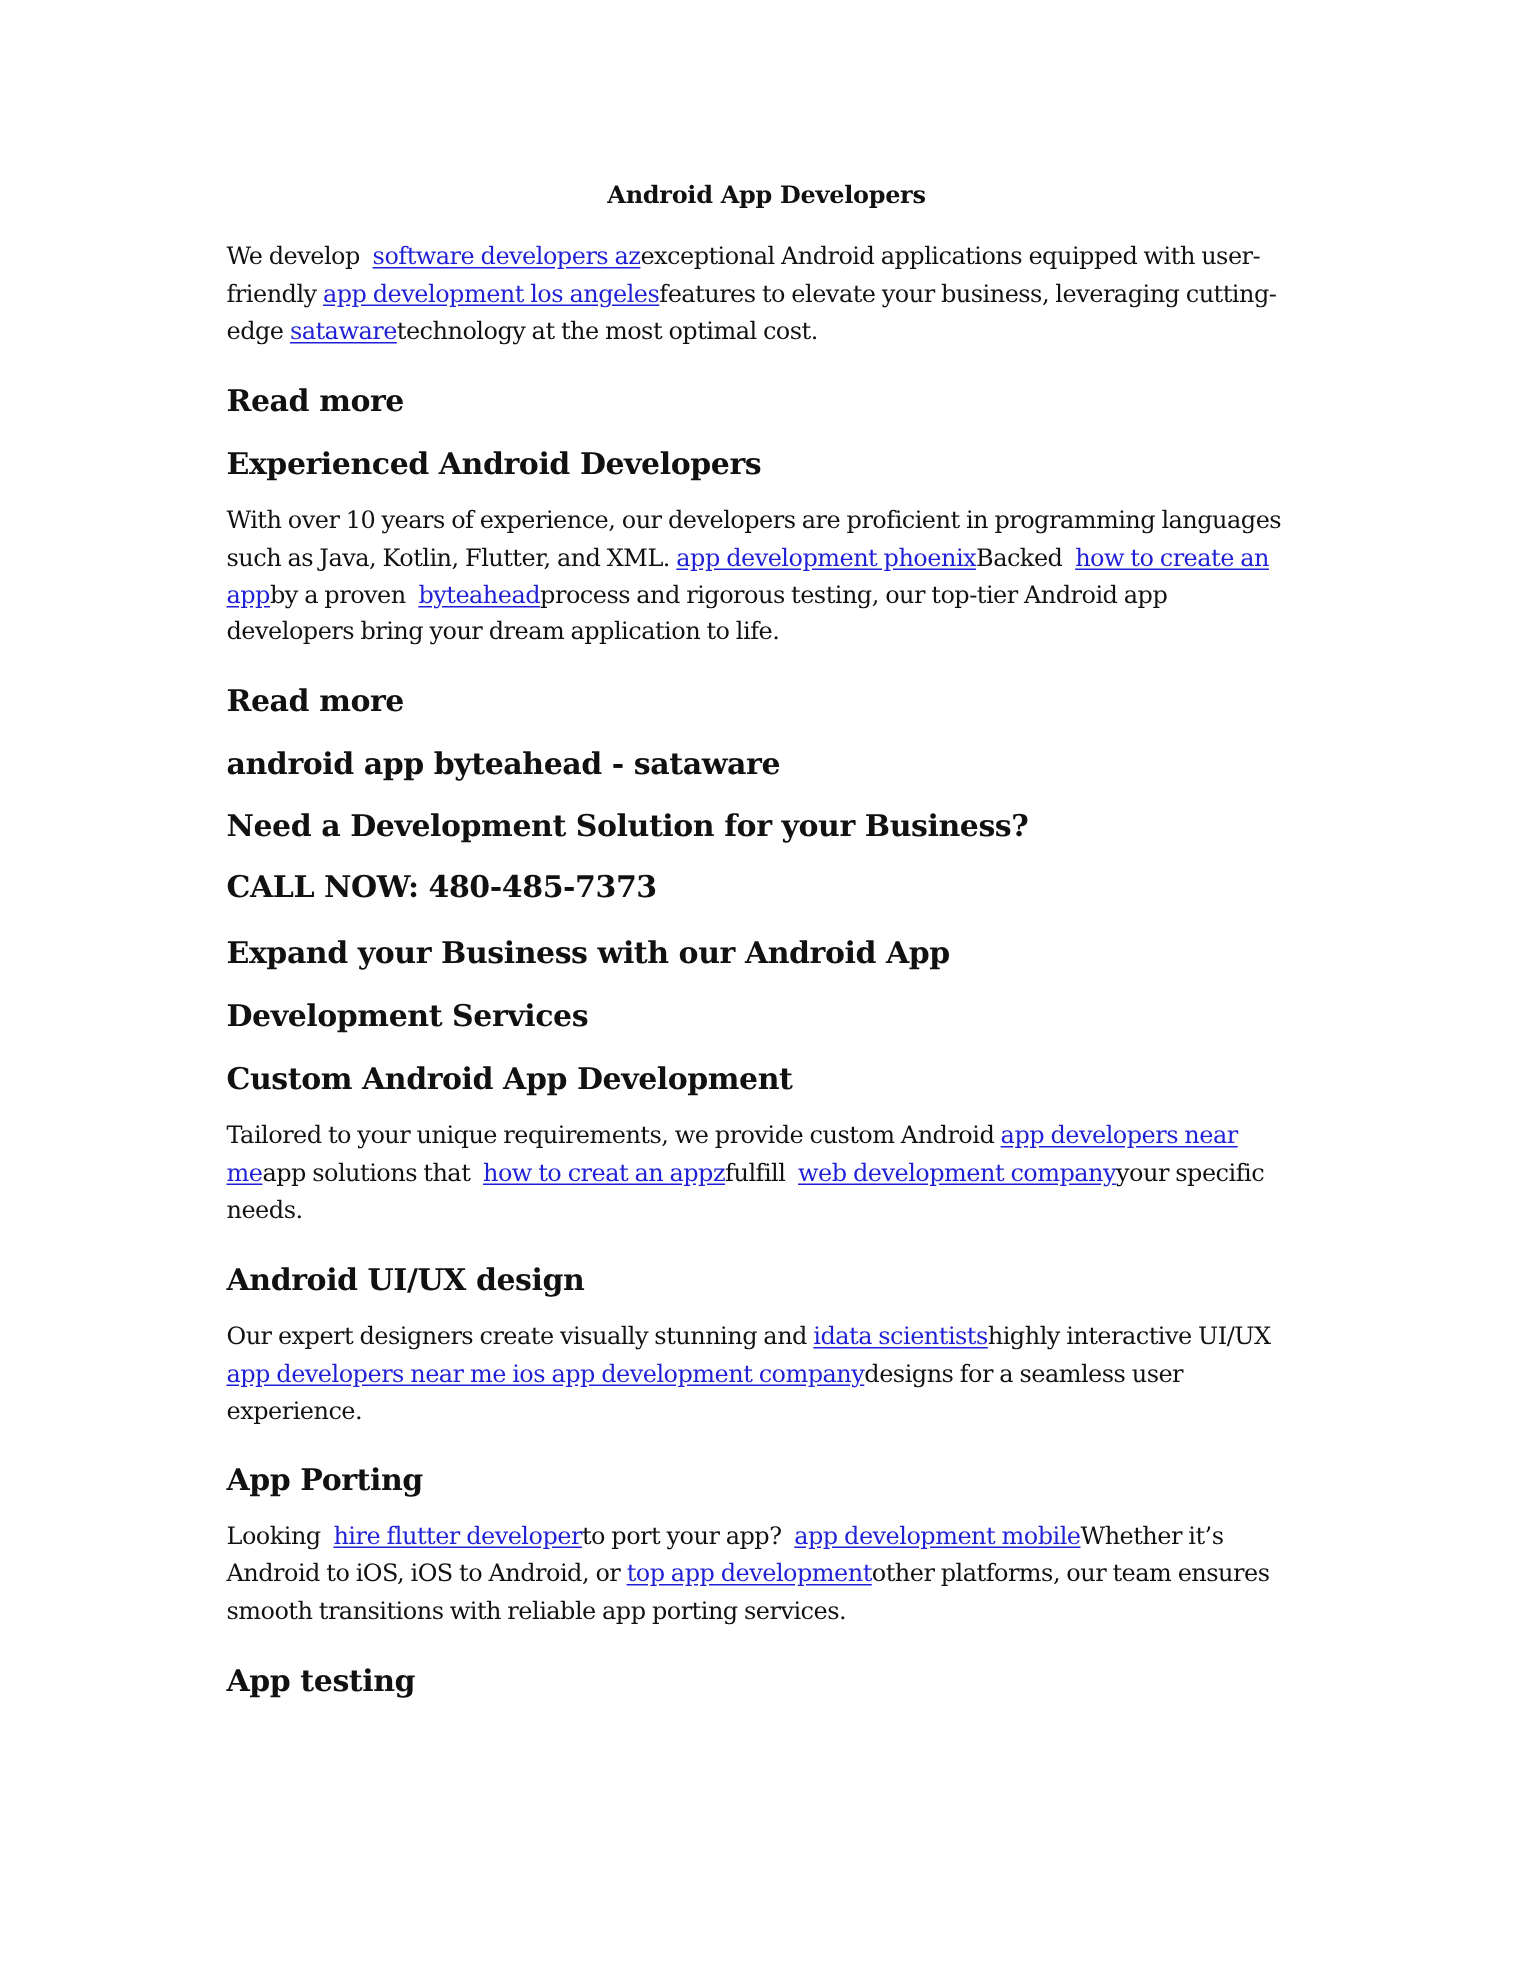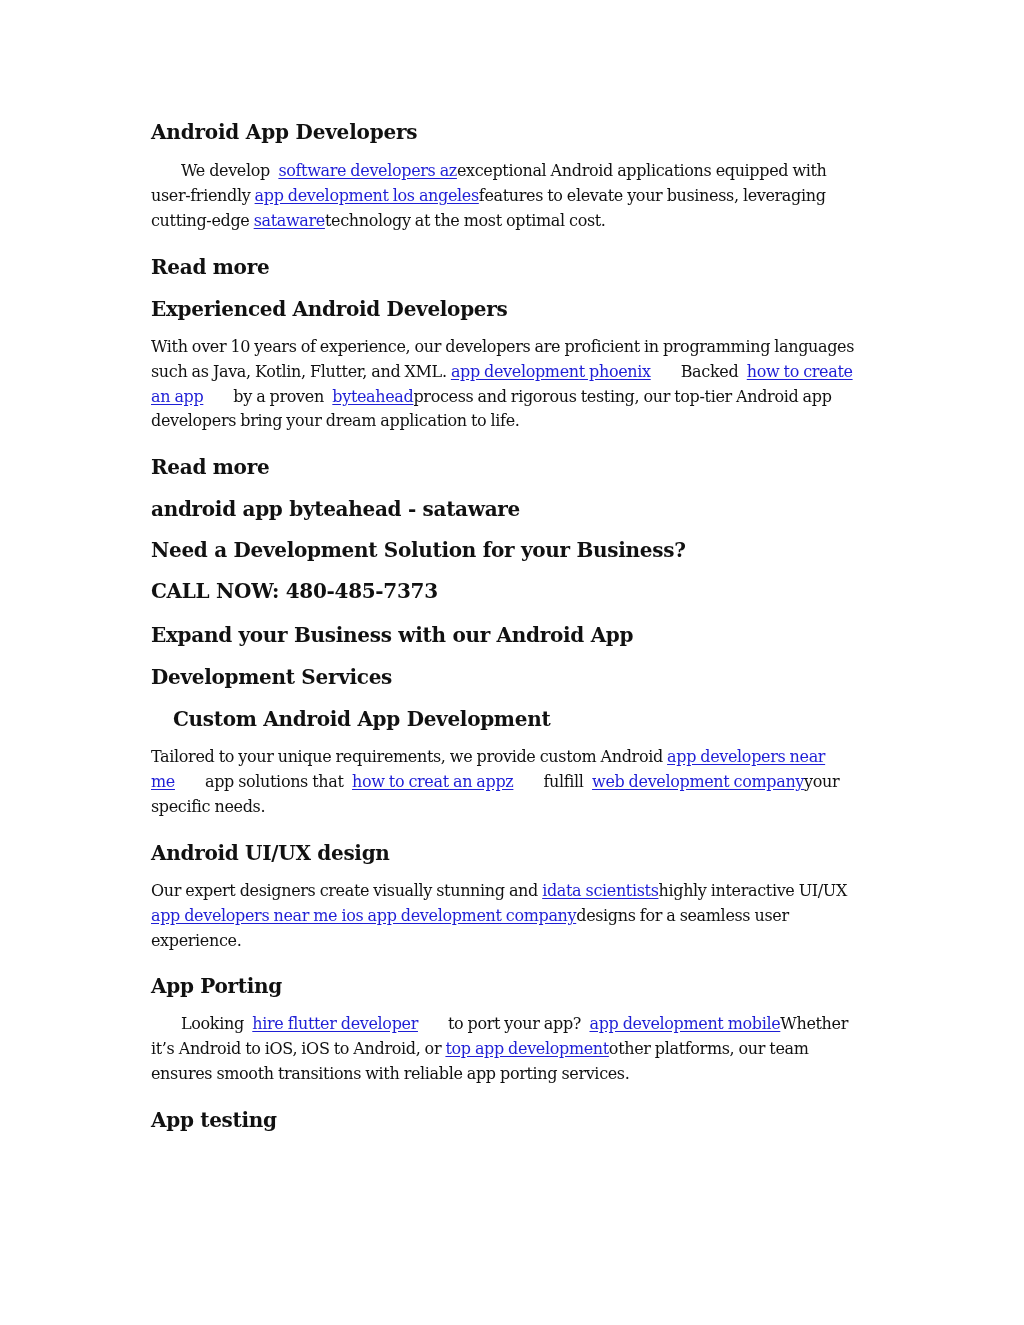--- a/index.html
+++ b/index.html
@@ -19,23 +19,23 @@
       position: absolute;
       left: 151px;
       top: 0;
       width: 710px;
     }
     .title {
       position: absolute;
       top: 120px;
       left: 0;
       width: 720px;
-      text-align: left;
+      text-align: center;
       font-weight: bold;
-      font-size: 20px;
+      font-size: 16px;
       letter-spacing: -0.2px;
     }
     .block {
       position: absolute;
       left: 0;
       width: 712px;
       font-size: 16px;
       line-height: 24.8px;
       letter-spacing: -0.35px;
       word-spacing: -0.5px;
@@ -45,21 +45,21 @@
       left: 0;
       font-weight: bold;
       font-size: 20px;
       letter-spacing: -0.3px;
       white-space: nowrap;
     }
     a.link {
       color: #1f1fd6;
       text-underline-offset: 2px;
     }
-    .sp { white-space: pre; margin-left: 30px; }
+    .sp { white-space: pre; }
   </style>
 </head>
 <body>
 
 <div class="page">
 
   <div class="title">Android App Developers</div>
 
   <p class="block" style="top:159px; margin:0;"><span class="sp">We develop  </span><a class="link" href="#">software developers az</a><span>exceptional Android applications equipped with user-friendly  </span><a class="link" href="#">app development los angeles</a><span>features to elevate your business, leveraging cutting-edge  </span><a class="link" href="#">sataware</a><span>technology at the most optimal cost.</span></p>
 
@@ -70,21 +70,21 @@
   <p class="block" style="top:335px; margin:0;"><span>With over 10 years of experience, our developers are proficient in programming languages such as Java, Kotlin, Flutter, and XML.  </span><a class="link" href="#">app development phoenix</a><span class="sp">Backed  </span><a class="link" href="#">how to create an app</a><span class="sp">by a proven  </span><a class="link" href="#">byteahead</a><span>process and rigorous testing, our top-tier Android app developers bring your dream application to life.</span></p>
 
   <div class="heading" style="top:455px;">Read more</div>
 
   <div class="heading" style="top:497px;">android app byteahead - sataware</div>
   <div class="heading" style="top:538px;">Need a Development Solution for your Business?</div>
   <div class="heading" style="top:579px;">CALL NOW: 480-485-7373</div>
   <div class="heading" style="top:623px;">Expand your Business with our Android App</div>
   <div class="heading" style="top:665px;">Development Services</div>
 
-  <div class="heading" style="top:707px;margin-left:22px;">Custom Android App Development</div>
+  <div class="heading" style="top:707px;">Custom Android App Development</div>
 
   <p class="block" style="top:745px; margin:0;"><span>Tailored to your unique requirements, we provide custom Android  </span><a class="link" href="#">app developers near me</a><span class="sp">app solutions that  </span><a class="link" href="#">how to creat an appz</a><span class="sp">fulfill  </span><a class="link" href="#">web development company</a><span>your specific needs.</span></p>
 
   <div class="heading" style="top:841px;text-align:center;">Android UI/UX design</div>
 
   <p class="block" style="top:879px; margin:0;"><span>Our expert designers create visually stunning and  </span><a class="link" href="#">idata scientists</a><span>highly interactive UI/UX </span><a class="link" href="#">app developers near me ios app development company</a><span>designs for a seamless user experience.</span></p>
 
   <div class="heading" style="top:974px;">App Porting</div>
 
   <p class="block" style="top:1012px; margin:0;"><span class="sp">Looking  </span><a class="link" href="#">hire flutter developer</a><span class="sp">to port your app?  </span><a class="link" href="#">app development mobile</a><span>Whether it’s Android to iOS, iOS to Android, or  </span><a class="link" href="#">top app development</a><span>other platforms, our team ensures smooth transitions with reliable app porting services.</span></p>

